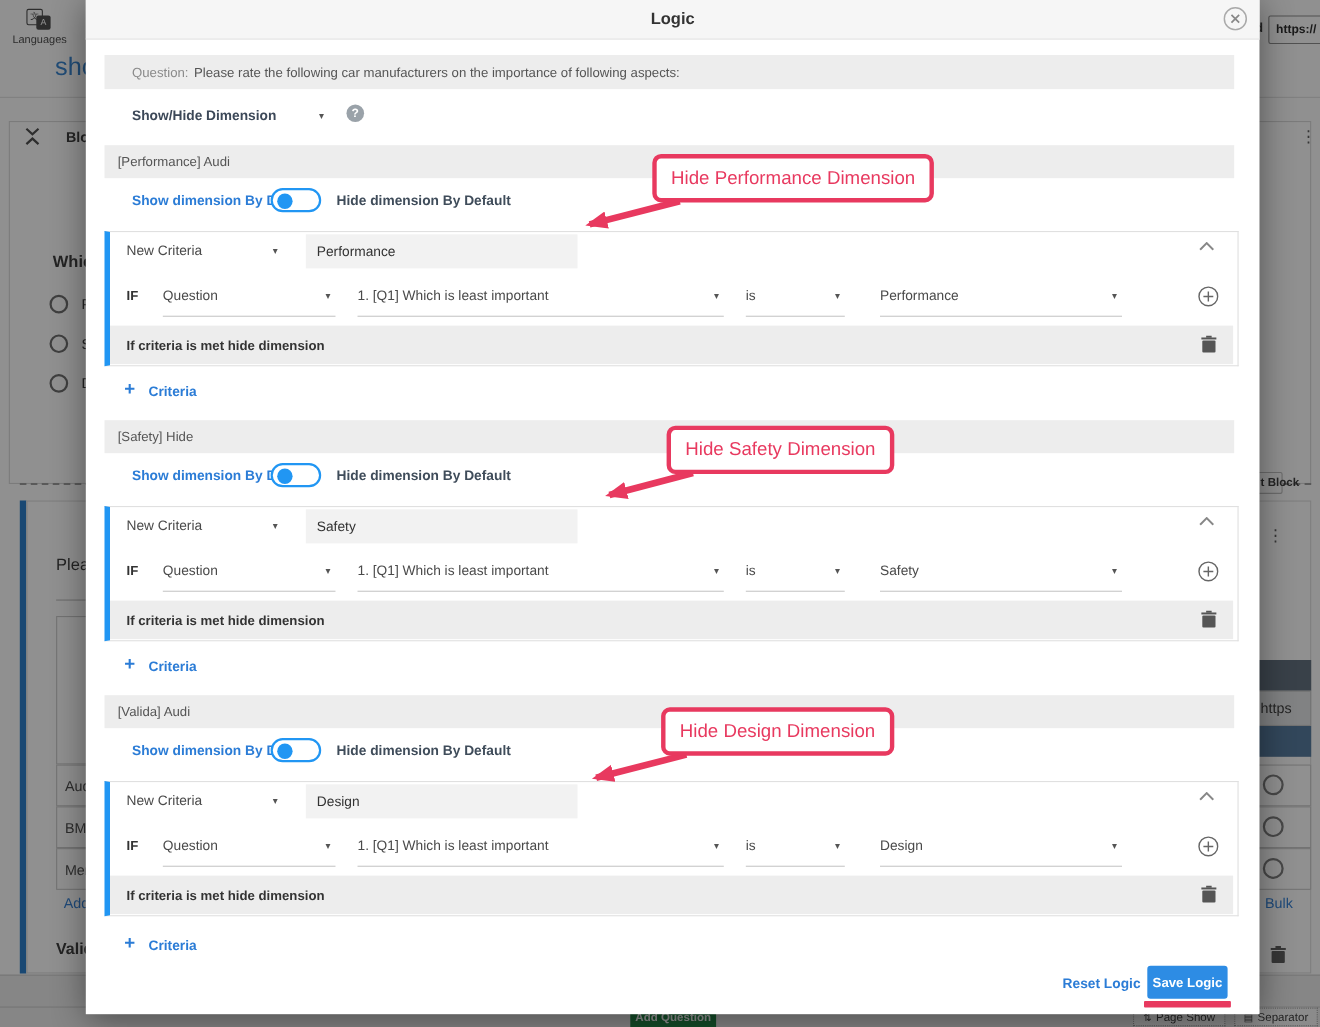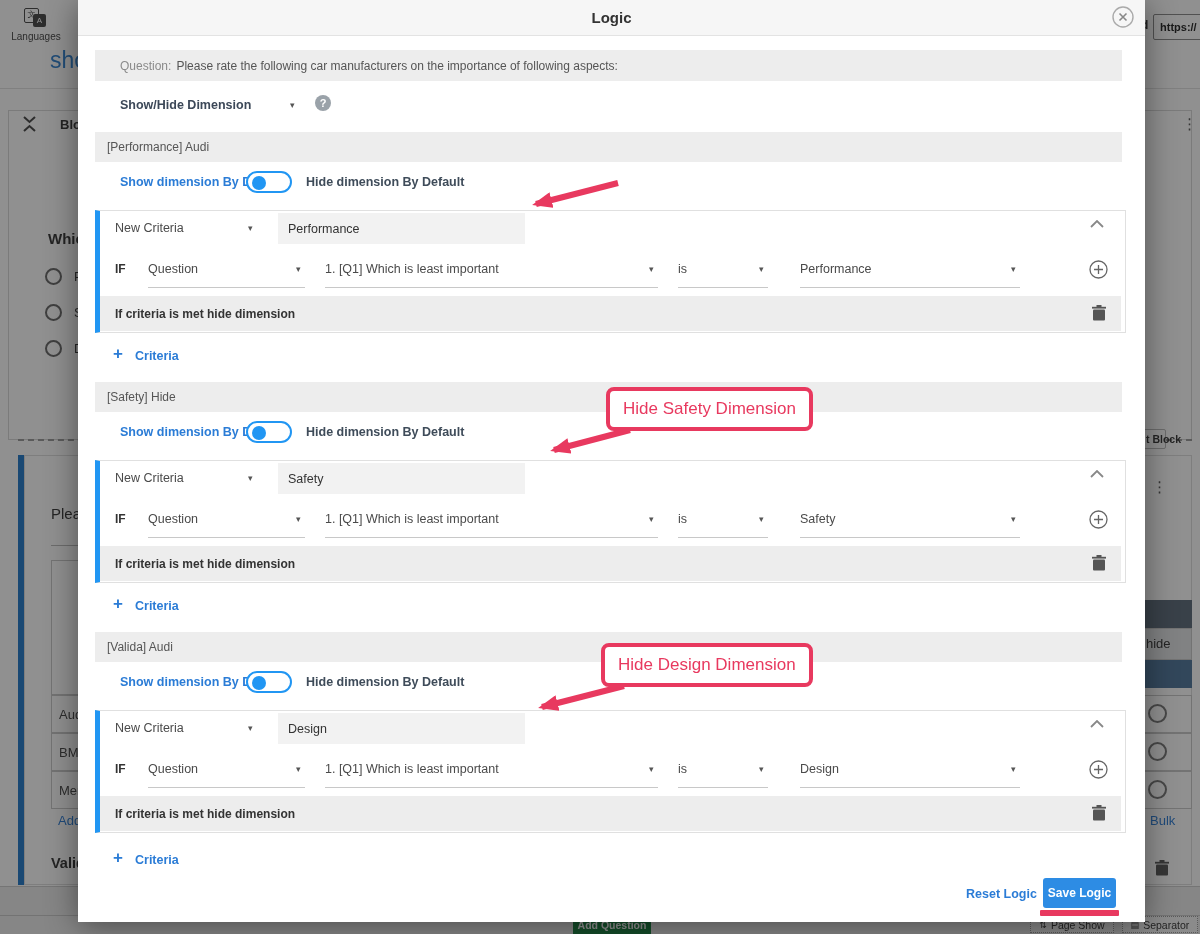--- a/index.html
+++ b/index.html
@@ -106,21 +106,21 @@
     </div>
   <div class="ab cell" style="left:51px;top:771px;width:120px;height:38px">
       <span>Mer</span>
     </div>
   <div class="ab bluelink" style="left:58px;top:813px;font-size:13px">Add</div>
   <div class="ab frag" style="left:51px;top:855px;font-size:14.5px;font-weight:bold">Valida</div>
 
   <div class="ab kebab" style="left:1152px;top:478px">⋮</div>
   <div class="ab" style="left:1060px;top:600px;width:132px;height:28px;background:#5c6b7a"></div>
   <div class="ab" style="left:1060px;top:628px;width:132px;height:32px;background:#e2e4e6;box-sizing:border-box;border:1px solid #c9c9c9"></div>
-  <div class="ab frag" style="left:1146px;top:636px;font-size:13px">hide</div>
+  <div class="ab frag" style="left:1146px;top:636px;font-size:13px">https</div>
   <div class="ab" style="left:1060px;top:660px;width:132px;height:28px;background:#4f759b"></div>
   <div class="ab cell" style="left:1130px;top:695px;width:62px;height:38px"></div>
   <div class="ab cell" style="left:1130px;top:733px;width:62px;height:38px"></div>
   <div class="ab cell" style="left:1130px;top:771px;width:62px;height:38px"></div>
   <div class="ab radio" style="left:1148px;top:704px;width:19px;height:19px;border-color:#777"></div>
   <div class="ab radio" style="left:1148px;top:742px;width:19px;height:19px;border-color:#777"></div>
   <div class="ab radio" style="left:1148px;top:780px;width:19px;height:19px;border-color:#777"></div>
   <div class="ab bluelink" style="left:1150px;top:813px;font-size:13px">Bulk</div>
   <svg class="ab" style="left:1155px;top:860px" width="14" height="16" viewBox="0 0 14 16" fill="#555">
     <rect x="1" y="4.5" width="12" height="11" rx="1"></rect>
@@ -305,17 +305,18 @@
   <svg class="ab anno-svg">
     <defs>
       <marker id="ah" markerUnits="userSpaceOnUse" markerWidth="20" markerHeight="16" refX="16" refY="8" orient="auto">
         <path d="M0 0 L20 8 L0 16 Z" fill="#e8395f"></path>
       </marker>
     </defs>
     <line x1="618" y1="183" x2="536" y2="204" stroke="#e8395f" stroke-width="6" marker-end="url(#ah)"></line>
     <line x1="630" y1="430" x2="554" y2="450" stroke="#e8395f" stroke-width="6" marker-end="url(#ah)"></line>
     <line x1="624" y1="686" x2="542" y2="707" stroke="#e8395f" stroke-width="6" marker-end="url(#ah)"></line>
   </svg>
+  <div class="ab anno" style="left:593px;top:140px">Hide Performance Dimension</div>
   <div class="ab anno" style="left:606px;top:387px">Hide Safety Dimension</div>
   <div class="ab anno" style="left:601px;top:643px">Hide Design Dimension</div>
   <div class="ab redline" style="left:1040px;top:910px;width:79px;height:6px"></div>
 
 </div>
 
 </body></html>

